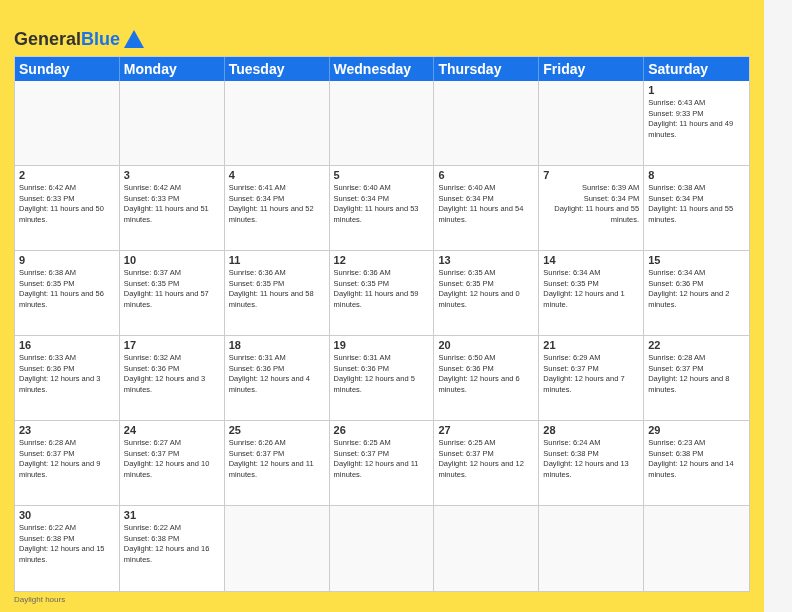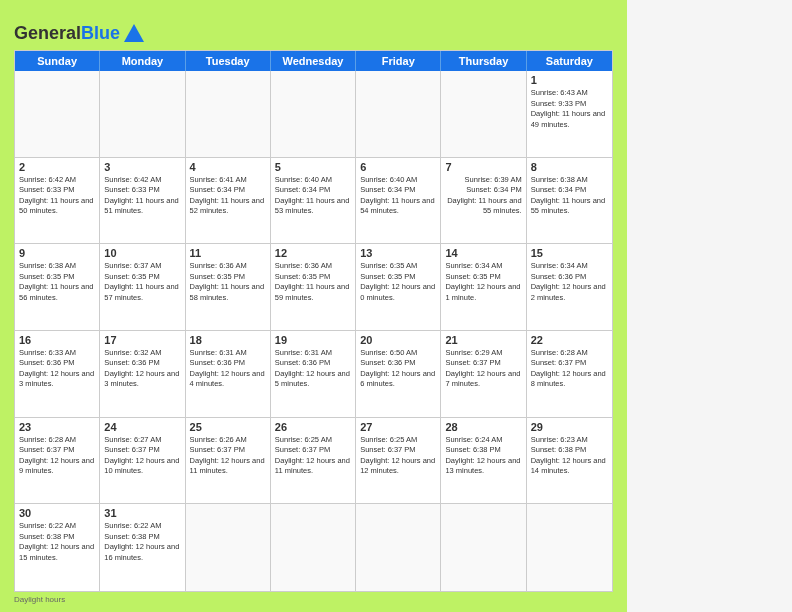--- a/index.html
+++ b/index.html
@@ -4,24 +4,24 @@
   <style>
     * { margin: 0; padding: 0; box-sizing: border-box; }
     body {
       width: 792px;
       height: 612px;
       font-family: Arial, sans-serif;
       background: #f5f5f5;
       overflow: hidden;
     }
     .page {
-      width: 627px;
+      width: 764px;
       height: 612px;
-      background: #bef264;
-      padding: 23px 14px 8px 14px;
+      background: #fde047;
+      padding: 29px 14px 8px 14px;
       display: flex;
       flex-direction: column;
     }
     .header {
       display: flex;
       justify-content: space-between;
       align-items: flex-start;
       margin-bottom: 6px;
     }
     .logo {
@@ -71,24 +71,23 @@
       flex-direction: column;
       border: 1px solid #ccc;
     }
     .day-headers {
       display: grid;
       grid-template-columns: repeat(7, 1fr);
       background: #1a73e8;
     }
     .day-header {
       color: white;
-      font-size: 11px;
+      font-size: 14px;
       font-weight: bold;
       padding: 4px 4px;
-      text-align: center;
       border-right: 1px solid #5a9fe8;
     }
     .day-header:last-child { border-right: none; }
     .calendar-body {
       display: grid;
       grid-template-rows: repeat(6, 1fr);
       flex: 1;
     }
     .calendar-row {
       display: grid;
@@ -138,22 +137,22 @@
       </div>
     </div>
   </div>
 
   <div class="calendar">
     <div class="day-headers">
     <div class="day-header">Sunday</div>
         <div class="day-header">Monday</div>
         <div class="day-header">Tuesday</div>
         <div class="day-header">Wednesday</div>
+        <div class="day-header">Thursday</div>
         <div class="day-header">Friday</div>
-        <div class="day-header">Thursday</div>
         <div class="day-header">Saturday</div>
       </div>
     <div class="calendar-body">
     <div class="calendar-row">
           <div class="cell empty"></div>
           <div class="cell empty"></div>
           <div class="cell empty"></div>
           <div class="cell empty"></div>
           <div class="cell empty"></div>
           <div class="cell empty"></div>

